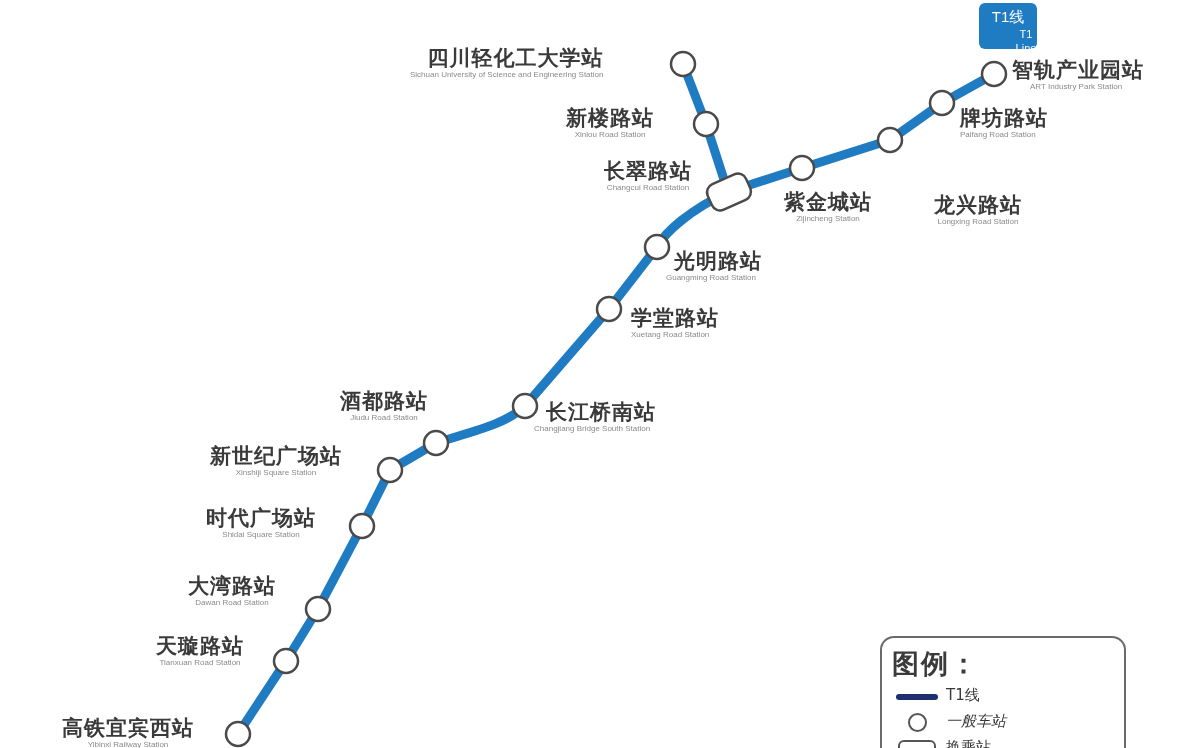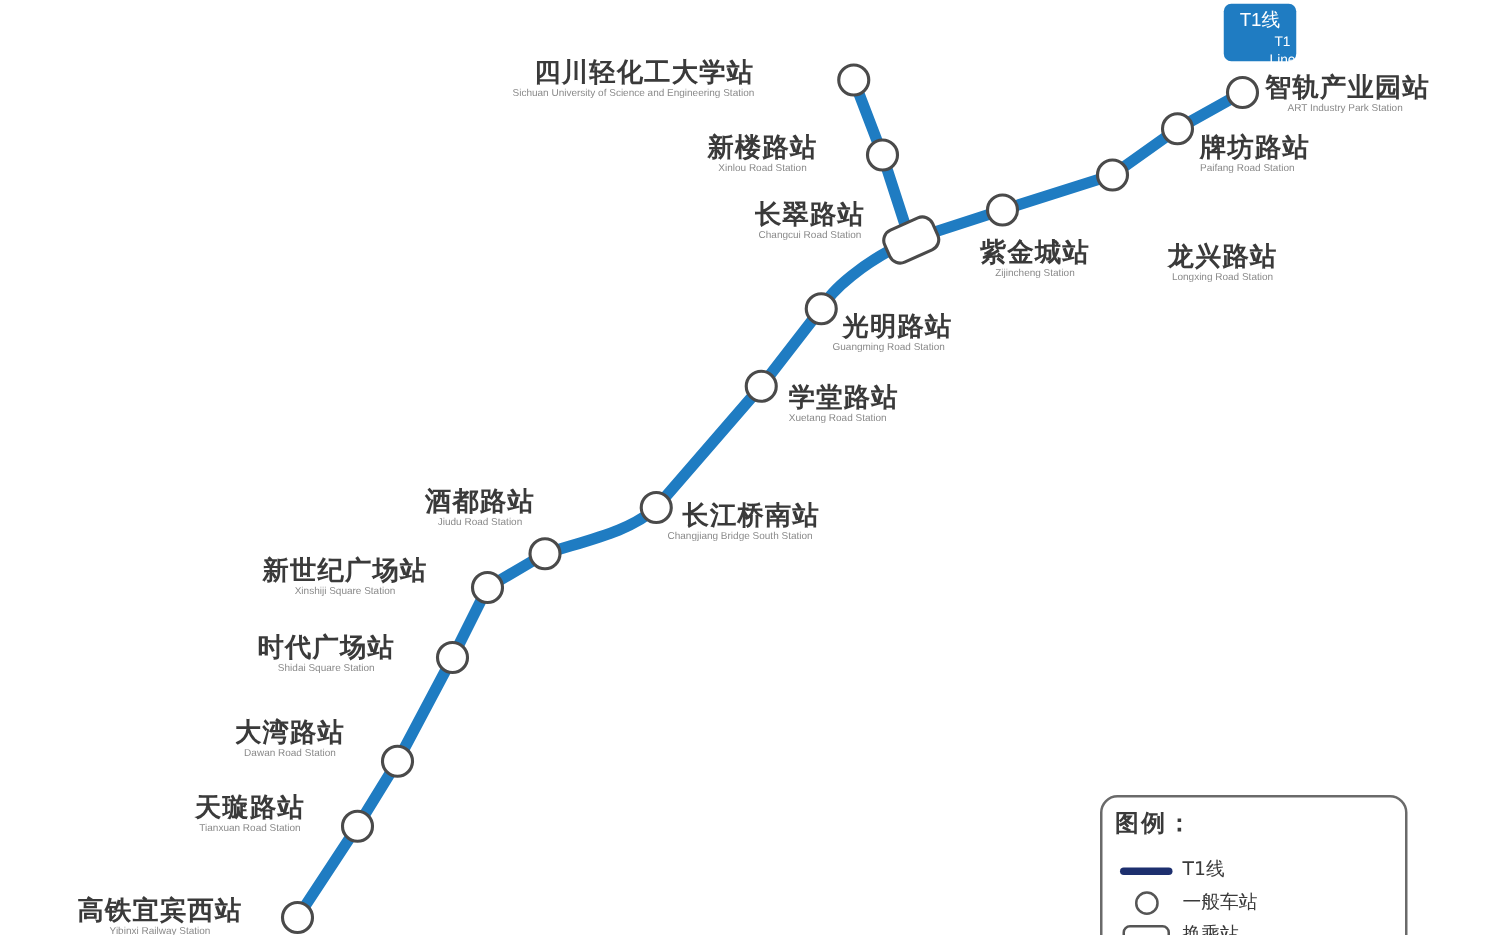--- a/index.html
+++ b/index.html
@@ -10,21 +10,21 @@
     .st .cn { font-size:21px; font-weight:bold; letter-spacing:1px; line-height:24px; display:block; }
     .st .en { font-size:8px; color:#8a8a8a; line-height:10px; display:block; font-family:"Liberation Sans", sans-serif; }
     .st.r { text-align:right; }
     .st.c { text-align:center; }
     .badge { position:absolute; left:979px; top:3px; width:58px; height:46px; border-radius:6px;
              background:#1f7cc2; color:#fff; text-align:center; font-family:"Liberation Sans", sans-serif; }
     .badge .b1 { font-size:15px; line-height:20px; padding-top:4px; display:block; }
     .badge .b2 { font-size:11px; line-height:14px; display:block;padding-left:36px; }
     .legend { position:absolute; left:880px; top:636px; width:242px; height:130px;
               border:2px solid #6a6a6a; border-radius:14px; background:#fff; }
-    .legend .title { position:absolute; left:10px; top:8px; font-size:19px; font-weight:bold; color:#3a3a3a; letter-spacing:2px; }
+    .legend .title { position:absolute; left:10px; top:8px; font-size:27px; font-weight:bold; color:#3a3a3a; letter-spacing:2px; }
     .legend .row { position:absolute; left:0; height:22px; width:100%; }
     .legend .lbl { position:absolute; left:64px; font-size:15px; color:#3a3a3a; top:0; }
     .legend .line-sw { position:absolute; left:14px; top:8px; width:42px; height:6px; border-radius:3px; background:#1d2f6e; }
     .legend .circ-sw { position:absolute; left:26px; top:1px; width:15px; height:15px; border-radius:50%; border:2px solid #555; background:#fff; }
     .legend .xfer-sw { position:absolute; left:16px; top:2px; width:34px; height:14px; border-radius:6px; border:2px solid #555; background:#fff; }
   </style>
 </head>
 <body>
 
 <svg id="map" viewBox="0 0 1200 748" xmlns="http://www.w3.org/2000/svg">
@@ -122,21 +122,21 @@
   <span class="cn">高铁宜宾西站</span>
   <span class="en">Yibinxi Railway Station</span>
 </div>
 
 <div class="legend">
   <div class="title">图例：</div>
   <div class="row" style="top:48px;">
     <span class="line-sw"></span>
     <span class="lbl">T1线</span>
   </div>
-  <div class="row" style="top:74px;">
+  <div class="row" style="top:74px;font-style:italic;">
     <span class="circ-sw"></span>
     <span class="lbl">一般车站</span>
   </div>
   <div class="row" style="top:100px;">
     <span class="xfer-sw"></span>
     <span class="lbl">换乘站</span>
   </div>
 </div>
 
 </body></html>

